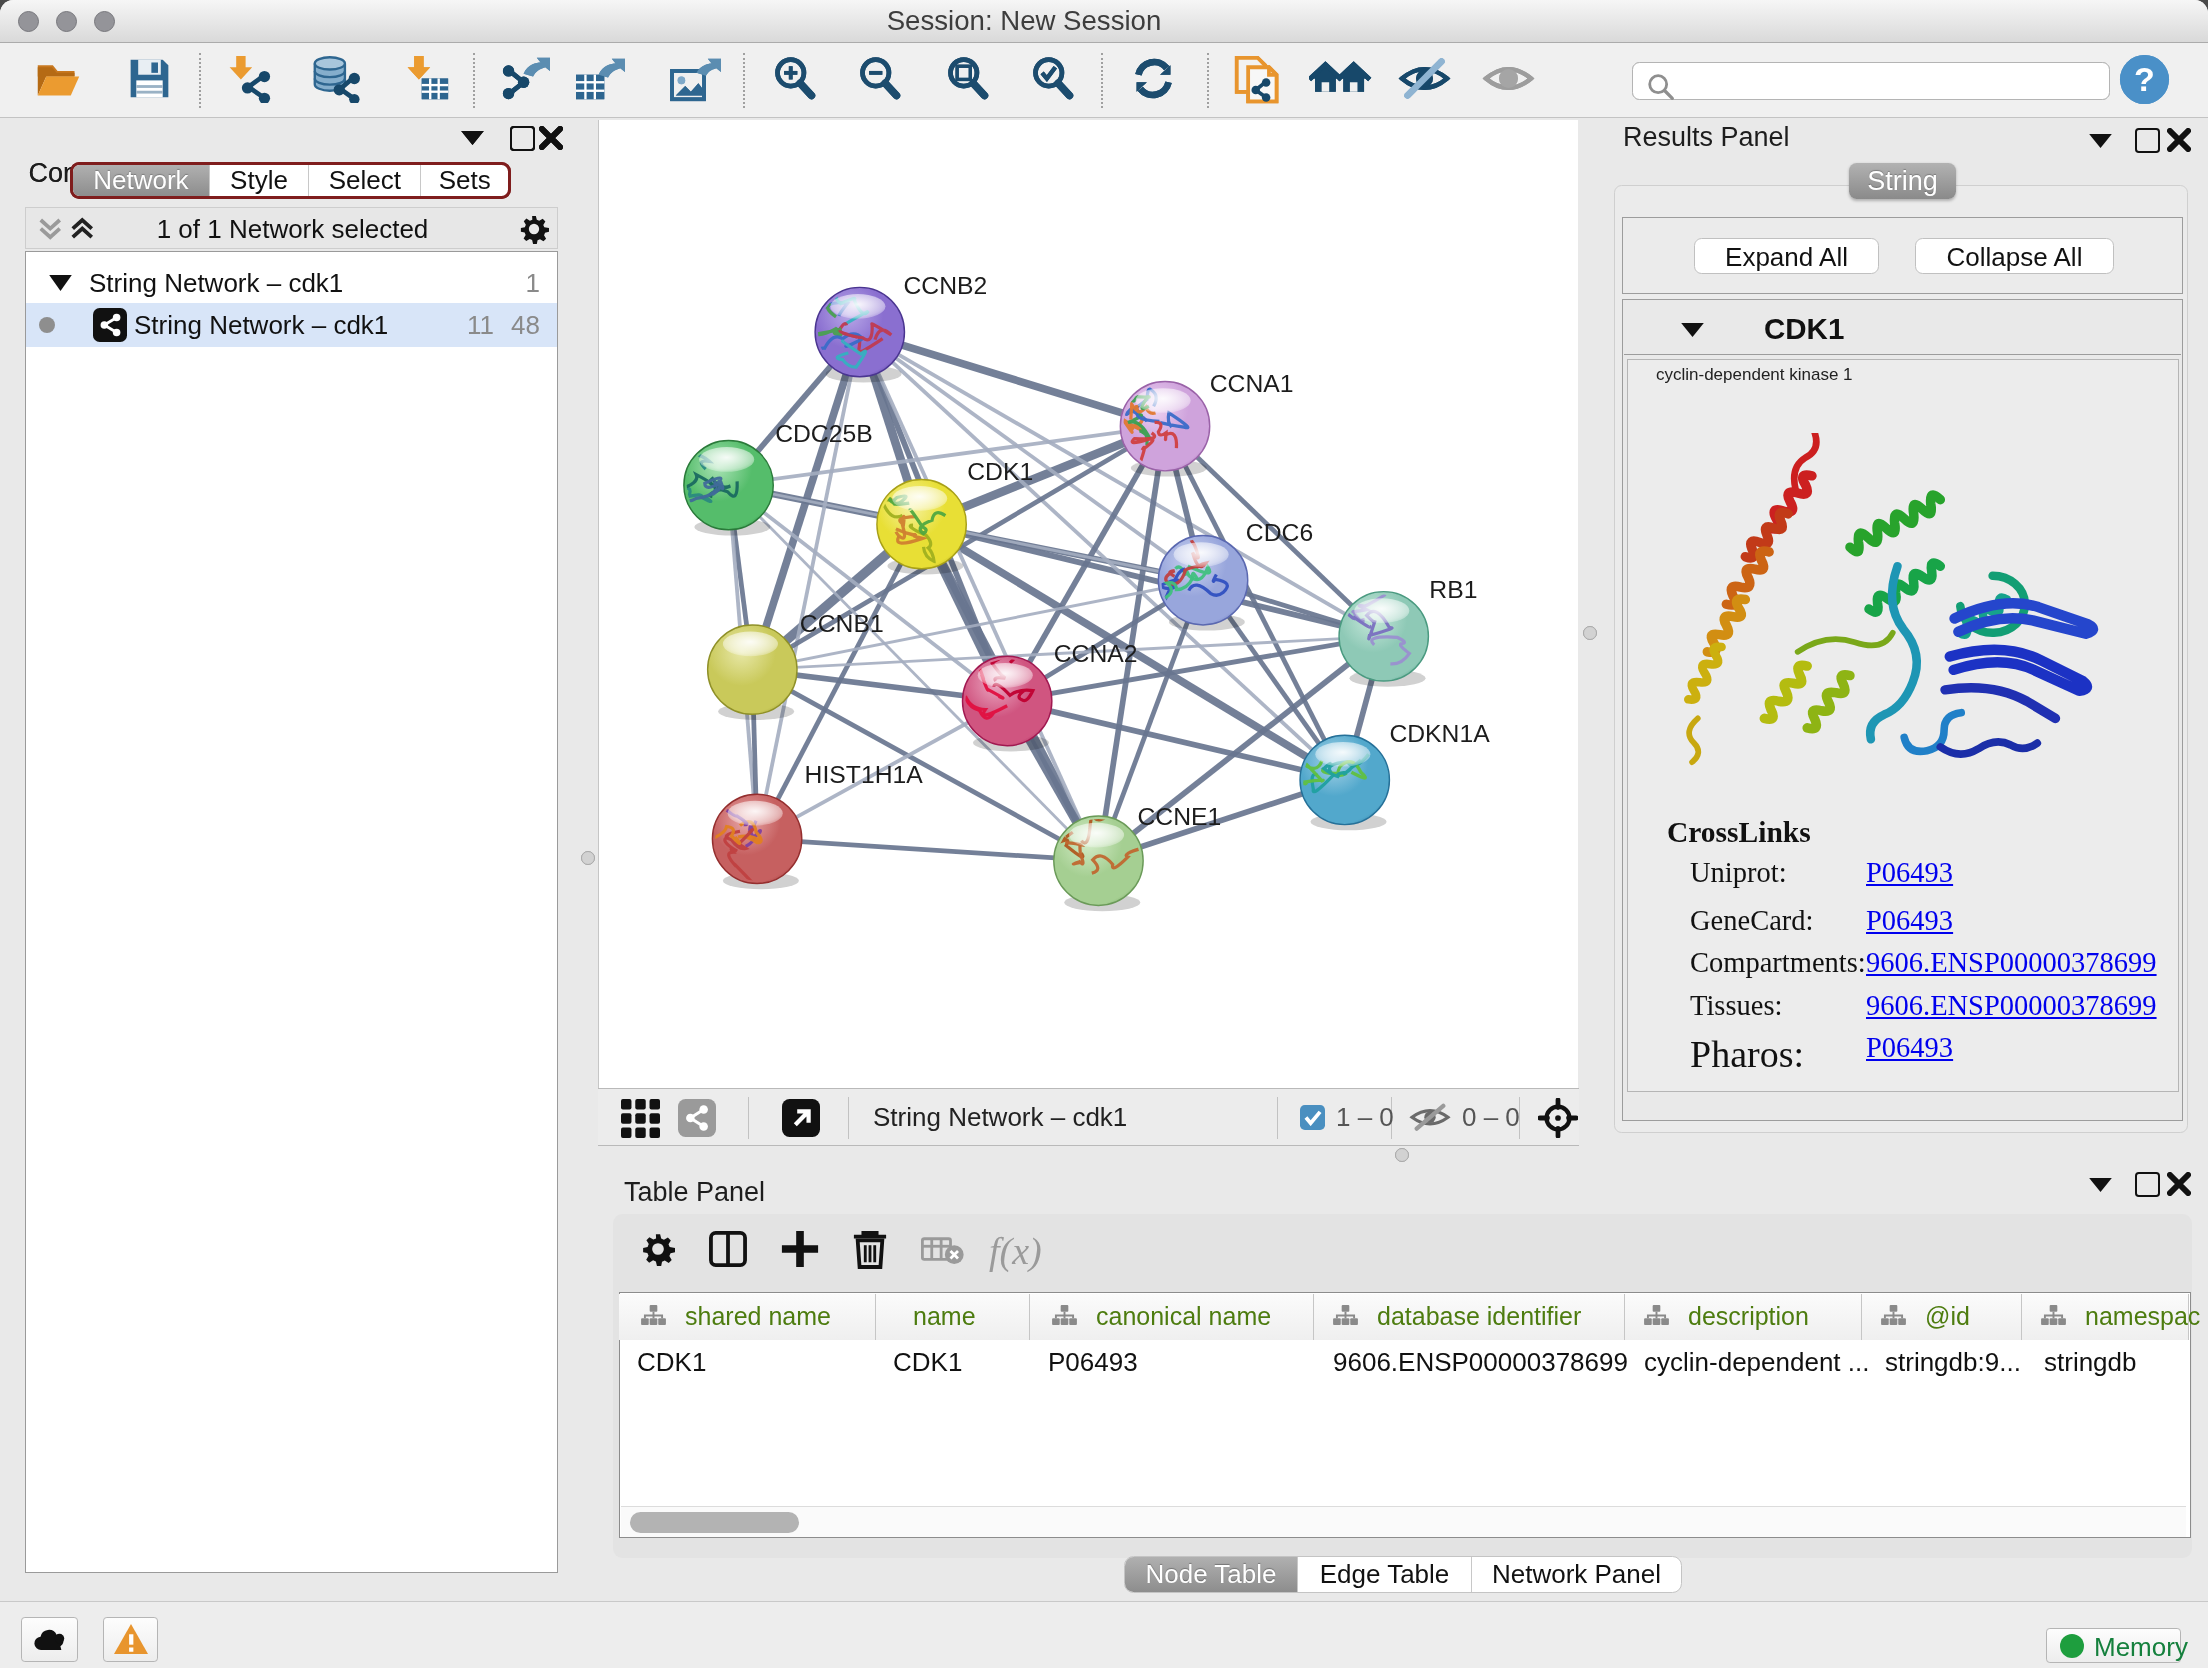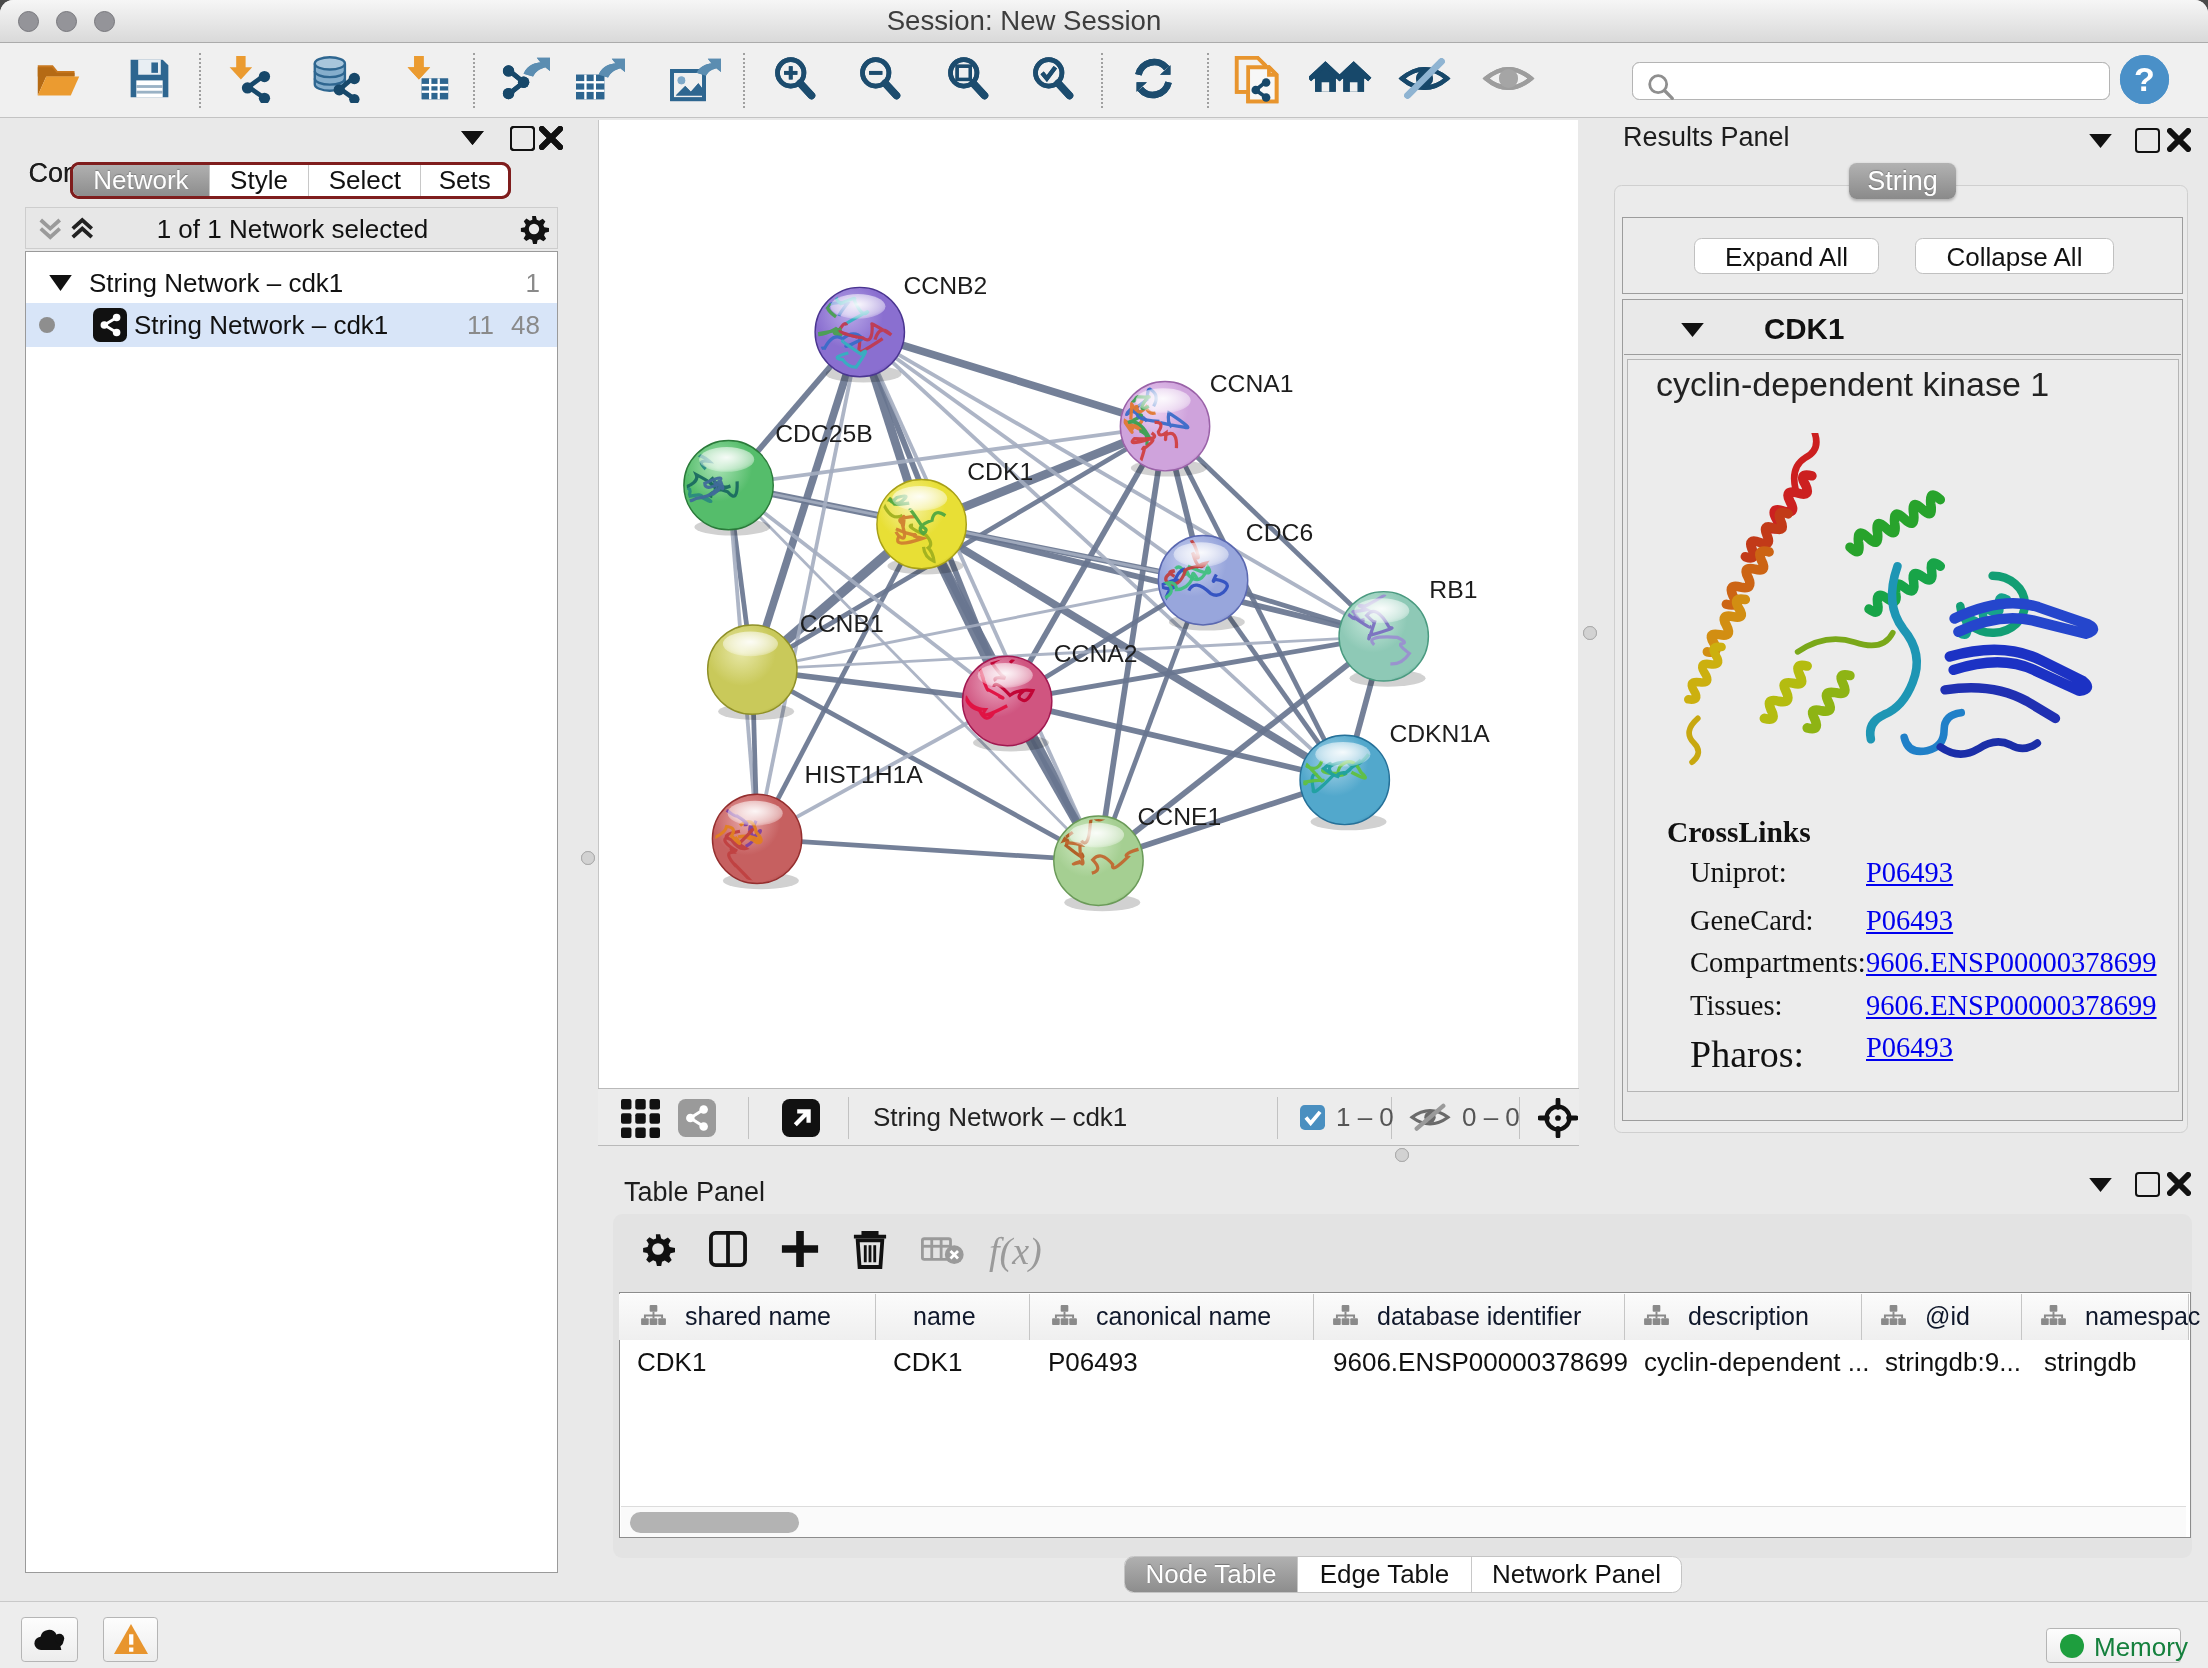--- a/index.html
+++ b/index.html
@@ -39,21 +39,21 @@
 .rpbtn{position:absolute;top:238px;height:36px;background:#fff;border:1px solid #c0c0c0;border-radius:7.6px;font-size:26px;color:#111;text-align:center;line-height:36px;box-sizing:border-box;}
 .rpboxB{position:absolute;left:1622px;top:299px;width:561px;height:822px;background:#e9e9e9;border:1.9px solid #9c9c9c;box-sizing:border-box;}
 .rpdesc{position:absolute;left:1627px;top:359px;width:552px;height:733px;background:#ececec;border:1px solid #b5b5b5;box-sizing:border-box;}
 .serif{font-family:"Liberation Serif",serif;}
 .xlink{color:#0000ee;text-decoration:underline;}
 
 .tp-title{position:absolute;left:624px;top:1177px;font-size:27px;color:#1d1d1d;}
 .tpbox{position:absolute;left:613px;top:1214px;width:1579px;height:344px;background:#e3e3e3;border-radius:9.5px;}
 .tptable{position:absolute;left:619px;top:1292px;width:1572px;height:246px;background:#fff;border:1.9px solid #8c8c8c;box-sizing:border-box;}
 .th{position:absolute;top:1294px;height:46px;border-right:1px solid #c6c6c6;box-sizing:border-box;background:linear-gradient(#fbfbfb,#efefef);}
-.thl{font-size:25px;color:#0f172a;}
+.thl{font-size:25px;color:#4d7c0f;}
 .td{position:absolute;top:1341px;height:42px;line-height:42px;font-size:26px;color:#111;}
 .hsb{position:absolute;height:30px;background:#fafafa;border-top:1px solid #dcdcdc;}
 .hthumb{position:absolute;left:8.6px;top:4.8px;width:169px;height:21px;border-radius:10.5px;background:#b3b3b3;}
 
 .btabs{position:absolute;left:1124px;top:1556px;display:flex;height:37px;border-radius:9.5px;overflow:hidden;border:1px solid #c4c4c4;box-sizing:border-box;background:#fff;}
 .btabs span{display:flex;align-items:center;justify-content:center;font-size:26px;color:#111;border-right:1px solid #c8c8c8;height:100%;}
 .btabs span:last-child{border-right:none;}
 .btabs span.sel{background:linear-gradient(#b0b0b0,#8d8d8d);color:#fff;text-shadow:0 -1px 1px rgba(0,0,0,0.3);}
 .statusbar{position:absolute;left:0;top:1601px;width:2208px;height:68px;background:#ededed;border-top:1.9px solid #c9c9c9;box-sizing:border-box;}
 .sbtn{position:absolute;top:1617px;height:45px;background:linear-gradient(#fdfdfd,#ededed);border:1px solid #b5b5b5;border-radius:3.8px;box-sizing:border-box;}
@@ -1142,21 +1142,21 @@
 <div class="rpboxA"></div>
 <div class="rpbtn" style="left:1694px;width:185px;">Expand All</div>
 <div class="rpbtn" style="left:1915px;width:199px;">Collapse All</div>
 <div class="rpboxB"></div>
 <svg class="abs" style="left:1680px;top:321px;" width="25" height="17" viewBox="0 0 26 18">
       <path d="M1 2 h24 l-12 15 z" fill="#111"></path>
     </svg>
 <div class="abs" style="left:1764px;top:312px;font-size:29.5px;font-weight:bold;color:#111;">CDK1</div>
 <div class="abs" style="left:1624px;top:354px;width:557px;height:0;border-top:1.9px solid #9c9c9c;"></div>
 <div class="rpdesc"></div>
-<div class="abs" style="left:1656px;top:365px;font-size:34px;color:#222;">cyclin-dependent kinase 1</div>
+<div class="abs" style="left:1656px;top:365px;font-size:17px;color:#222;">cyclin-dependent kinase 1</div>
 
 <svg class="abs" style="left:1655px;top:433px;" width="447" height="352" viewBox="0 0 470 370">
 <g>
         <path d="M148 60 q-6 -24 10 -34 q16 -8 10 -26" fill="none" stroke="#cc1f1f" stroke-width="7" stroke-linecap="round" stroke-linejoin="round"></path>
 <path d="M120 100 Q135 104 128 91 Q120 77 135 82 Q150 86 142 72 Q135 59 150 63 Q165 68 158 54 Q150 41 165 45" fill="none" stroke="#cc2020" stroke-width="10" stroke-linecap="round" stroke-linejoin="round"></path>
 <path d="M95 130 Q108 135 102 122 Q97 110 110 115 Q123 120 118 108 Q112 95 125 100 Q138 105 132 92 Q127 80 140 85" fill="none" stroke="#c23a18" stroke-width="10" stroke-linecap="round" stroke-linejoin="round"></path>
 <path d="M75 180 Q89 184 82 171 Q76 158 90 162 Q104 165 98 152 Q91 140 105 143 Q119 147 112 134 Q106 121 120 125" fill="none" stroke="#cc6414" stroke-width="10" stroke-linecap="round" stroke-linejoin="round"></path>
 <path d="M55 230 Q69 233 62 221 Q54 209 68 212 Q82 215 75 202 Q68 190 82 193 Q96 196 88 184 Q81 172 95 175" fill="none" stroke="#d28e12" stroke-width="10" stroke-linecap="round" stroke-linejoin="round"></path>
 <path d="M35 280 Q48 282 41 271 Q34 260 47 262 Q60 264 52 252 Q45 241 58 243 Q71 245 64 234 Q57 223 70 225" fill="none" stroke="#ccb00f" stroke-width="9" stroke-linecap="round" stroke-linejoin="round"></path>
 <path d="M45 300 q-16 14 -4 26 q10 10 -2 20" fill="none" stroke="#c8a810" stroke-width="6" stroke-linecap="round" stroke-linejoin="round"></path>

